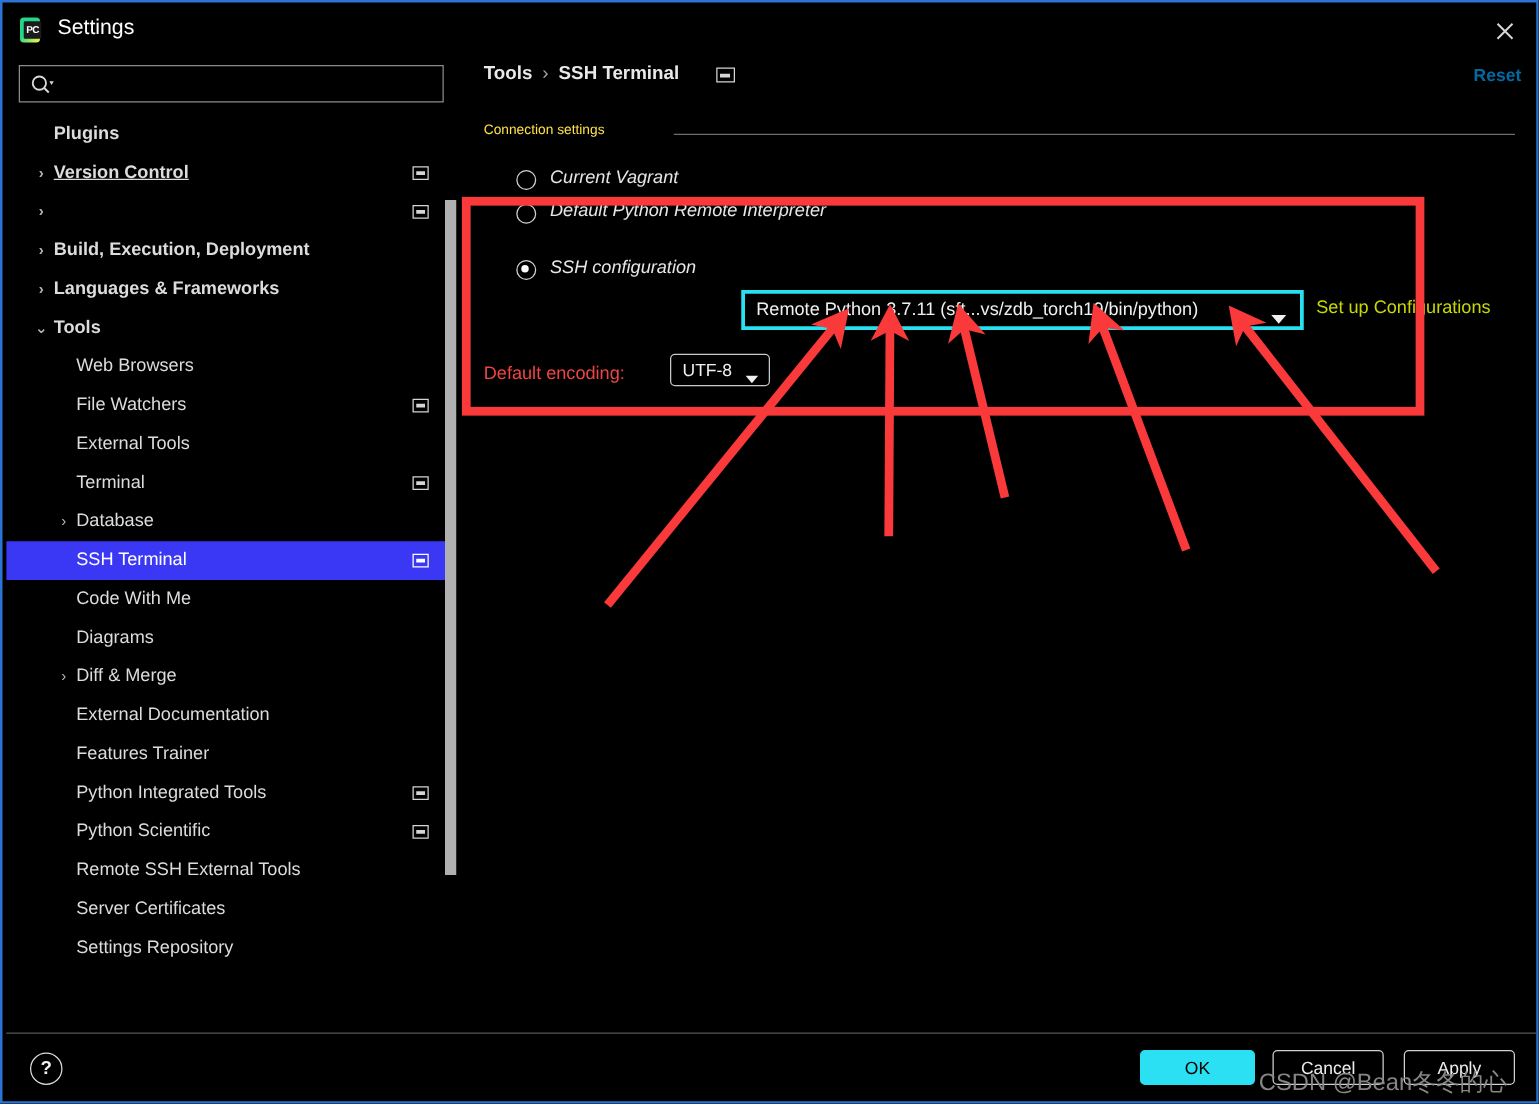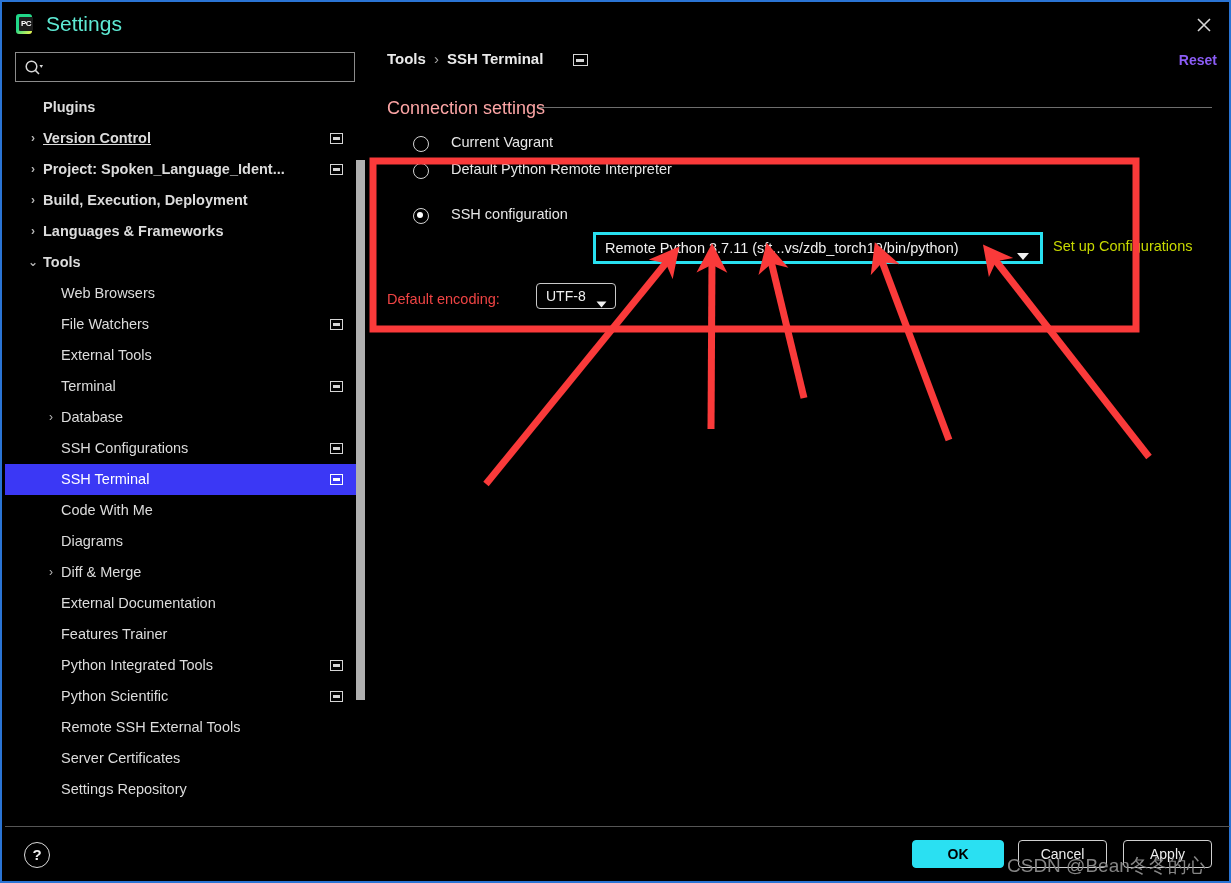--- a/index.html
+++ b/index.html
@@ -24,29 +24,29 @@
     background:linear-gradient(135deg,#21d789 0%,#21d789 45%,#fcf84a 100%);
     box-sizing:border-box;
   }
   #app-icon .inner{
     position:absolute;left:3px;top:3px;width:14px;height:14px;
     background:#1b1b1b;border-radius:1px;
     color:#fff;font-size:8px;font-weight:bold;line-height:14px;text-align:center;
     letter-spacing:-0.5px;
   }
   #win-title{
-    position:absolute;left:42px;top:8px;font-size:21px;color:#5eead4;
+    position:absolute;left:42px;top:8px;font-size:17px;color:#ffffff;
   }
   #close-btn{
     position:absolute;right:14px;top:8px;width:26px;height:26px;cursor:pointer;
   }
   #close-btn svg{display:block;}
   #reset-link{
     position:absolute;right:14px;top:48px;font-size:14px;font-weight:bold;
-    color:#8b5cf6;cursor:pointer;
+    color:#0369a1;cursor:pointer;
   }
   
   #search-box{
     position:absolute;left:13px;top:50px;width:340px;height:30px;
     border:1px solid #8b8b8b;background:#000;box-sizing:border-box;
   }
   #search-icon{position:absolute;left:8px;top:6px;}
   #search-input{
     position:absolute;left:34px;top:0;width:300px;height:28px;
     background:transparent;border:0;outline:none;color:#ddd;font-size:13px;
@@ -93,35 +93,35 @@
   #breadcrumb .crumb{color:#e9e9e9;cursor:pointer;}
   #breadcrumb .sep{color:#a5a5a5;margin:0 8px;font-weight:normal;}
   #bc-icon{
     position:absolute;left:196px;top:10px;width:15px;height:12px;
     border:1.5px solid #d5d5d5;box-sizing:border-box;
   }
   #bc-icon::after{
     content:"";position:absolute;left:2px;top:3.5px;width:8px;height:3px;background:#d5d5d5;
   }
   #group-title{
-    position:absolute;left:10px;top:54px;font-size:18px;color:#fca5a5;
+    position:absolute;left:10px;top:54px;font-size:11px;color:#fde047;
   }
   #group-line{
     position:absolute;left:162px;top:63px;width:673px;height:1px;background:#6e6e6e;
   }
   .radio-row{position:absolute;font-size:14.5px;color:#e6e6e6;}
   .radio{
     position:absolute;left:0;top:2px;width:16px;height:16px;border-radius:50%;
     border:1.7px solid #d3d3d3;box-sizing:border-box;cursor:pointer;
   }
   .radio.checked::after{
     content:"";position:absolute;left:3.2px;top:3.2px;width:6.2px;height:6.2px;
     border-radius:50%;background:#fff;
   }
-  .radio-label{position:absolute;left:38px;top:0;white-space:nowrap;}
+  .radio-label{position:absolute;left:27px;top:0;white-space:nowrap;font-style:italic;}
   #combo{
     position:absolute;left:216px;top:188px;width:450px;height:32px;
     background:#000;border:3px solid #28e0f0;box-sizing:border-box;cursor:pointer;
   }
   #combo-text{
     position:absolute;left:9px;top:5px;font-size:14.5px;color:#f0f0f0;white-space:nowrap;
   }
   #combo-arrow{position:absolute;right:10px;top:12px;}
   #setup-link{
     position:absolute;left:676px;top:194px;font-size:14.5px;color:#c8d900;cursor:pointer;
@@ -148,21 +148,21 @@
     position:absolute;left:22px;top:840px;width:26px;height:26px;border-radius:50%;
     border:1.6px solid #dcdcdc;box-sizing:border-box;cursor:pointer;
     font-size:15px;color:#f0f0f0;text-align:center;line-height:23px;font-weight:bold;
   }
   .btn{
     position:absolute;height:28px;border-radius:4px;box-sizing:border-box;
     font-size:14px;text-align:center;line-height:26px;cursor:pointer;
   }
   #ok-btn{
     left:910px;top:838px;width:92px;background:#2ae0f2;color:#000;
-    border:1px solid #2ae0f2;font-weight:bold;
+    border:1px solid #2ae0f2;font-weight:normal;
   }
   #cancel-btn{
     left:1016px;top:838px;width:89px;background:#000;color:#ededed;
     border:1px solid #d0d0d0;
   }
   #apply-btn{
     left:1121px;top:838px;width:89px;background:#000;color:#ededed;
     border:1px solid #d0d0d0;
   }
   #watermark{
@@ -203,21 +203,20 @@
       <div class="tree-item bold">
         <span class="label" style="left: 38px;">Plugins</span>
       </div>
       <div class="tree-item bold">
         <span class="arrow" style="left: 14px;">›</span>
         <span class="label" style="left: 38px; text-decoration: underline;">Version Control</span>
         <span class="cfg-icon"></span>
       </div>
       <div class="tree-item bold">
         <span class="arrow" style="left: 14px;">›</span>
-        <span class="label" style="left: 38px;">Project: Spoken_Language_Ident...</span>
         <span class="cfg-icon"></span>
       </div>
       <div class="tree-item bold">
         <span class="arrow" style="left: 14px;">›</span>
         <span class="label" style="left: 38px;">Build, Execution, Deployment</span>
       </div>
       <div class="tree-item bold">
         <span class="arrow" style="left: 14px;">›</span>
         <span class="label" style="left: 38px;">Languages &amp; Frameworks</span>
       </div>
@@ -235,24 +234,20 @@
       <div class="tree-item">
         <span class="label" style="left: 56px;">External Tools</span>
       </div>
       <div class="tree-item">
         <span class="label" style="left: 56px;">Terminal</span>
         <span class="cfg-icon"></span>
       </div>
       <div class="tree-item">
         <span class="arrow" style="left: 32px;">›</span>
         <span class="label" style="left: 56px;">Database</span>
-      </div>
-      <div class="tree-item">
-        <span class="label" style="left: 56px;">SSH Configurations</span>
-        <span class="cfg-icon"></span>
       </div>
       <div class="tree-item selected">
         <span class="label" style="left: 56px;">SSH Terminal</span>
         <span class="cfg-icon"></span>
       </div>
       <div class="tree-item">
         <span class="label" style="left: 56px;">Code With Me</span>
       </div>
       <div class="tree-item">
         <span class="label" style="left: 56px;">Diagrams</span>

